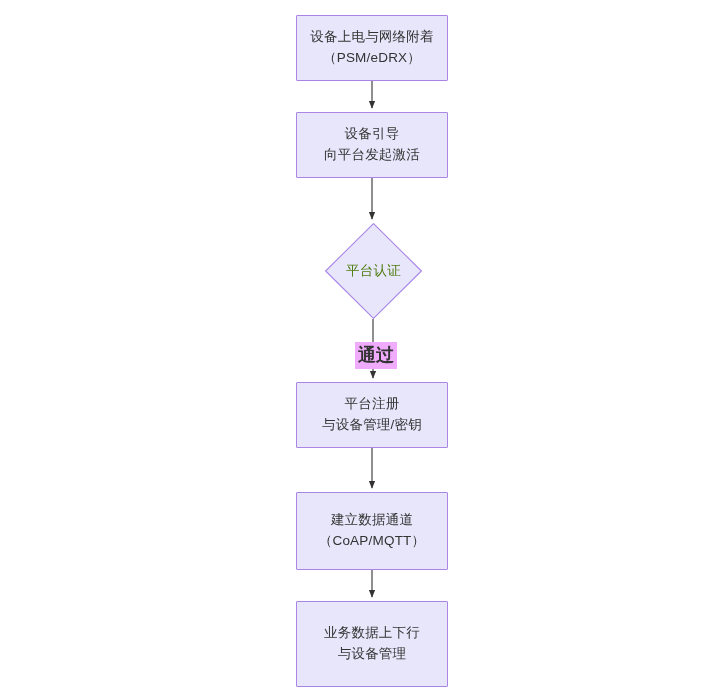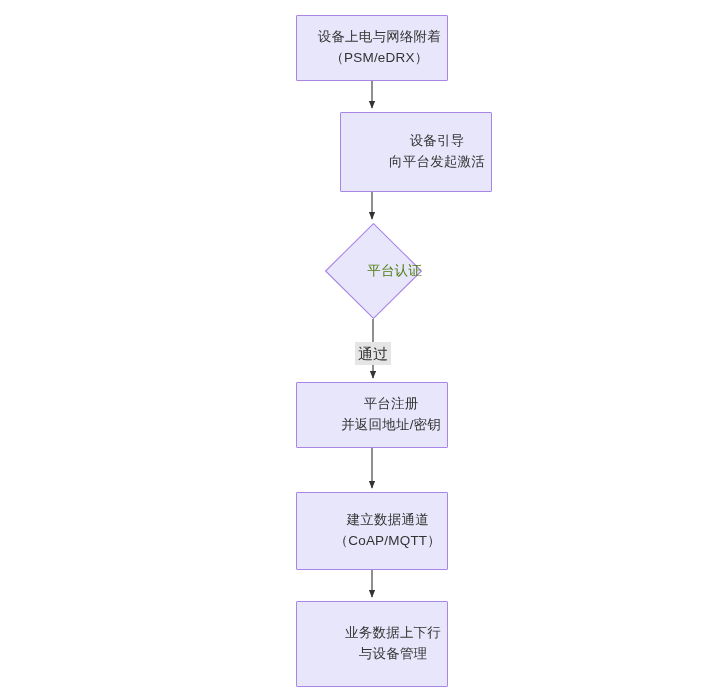--- a/index.html
+++ b/index.html
@@ -19,21 +19,21 @@
     left: 0;
     top: 0;
     width: 726px;
     height: 700px;
   }
   .node {
     position: absolute;
     box-sizing: border-box;
     display: flex;
     align-items: center;
-    justify-content: flex-end;
+    justify-content: center;
     text-align: center;
     color: #333333;
     font-size: 13.5px;
     line-height: 1.55;
     letter-spacing: 0.2px;
   }
   .node.process {
     background: #e8e6fb;
     border: 1px solid #a986e6;
     border-radius: 1px;
@@ -54,25 +54,26 @@
   .decision-label {
     position: relative;
     z-index: 2;
     color: #4d7c0f;
     font-size: 13.5px;
     line-height: 1.55;
   }
   .edge-label {
     position: absolute;
     color: #333333;
-    font-size: 15px;
+    font-size: 18px;
     line-height: 1.4;
-    background: #e5e5e5;
+    background: #f0abfc;
     padding: 1px 3px;
     white-space: nowrap;
+    font-weight: bold;
   }
 </style>
 </head>
 <body>
 
 <svg id="flow-canvas" width="726" height="700" viewBox="0 0 726 700" xmlns="http://www.w3.org/2000/svg">
   <defs>
     <marker id="arrowhead" markerWidth="9" markerHeight="9" refX="7.2" refY="3.2" orient="auto" markerUnits="userSpaceOnUse">
       <path d="M0,0 L8,3.2 L0,6.4 z" fill="#333333"></path>
     </marker>
@@ -87,37 +88,37 @@
   <line x1="372" y1="448" x2="372" y2="488" stroke="#333333" stroke-width="1.1" marker-end="url(#arrowhead)"></line>
 
   <line x1="372" y1="558" x2="372" y2="597" stroke="#333333" stroke-width="1.1" marker-end="url(#arrowhead)"></line>
 </svg>
 
 <div class="node process" style="left:296px; top:15px; width:152px; height:66px;">
   <span class="node-label">设备上电与网络附着
 （PSM/eDRX）</span>
 </div>
 
-<div class="node process" style="left:296px; top:112px; width:152px; height:80px;margin-left:44px;">
+<div class="node process" style="left:296px; top:112px; width:152px; height:66px;">
   <span class="node-label">设备引导
 向平台发起激活</span>
 </div>
 
 <div class="node decision" style="left:325px; top:223px; width:97px; height:96px;">
   <svg class="diamond-svg" width="97" height="96" viewBox="0 0 97 96" xmlns="http://www.w3.org/2000/svg">
     <polygon points="48.5,0.6 96.4,48 48.5,95.4 0.6,48" fill="#e8e6fb" stroke="#a986e6" stroke-width="1.1"></polygon>
   </svg>
   <span class="decision-label">平台认证</span>
 </div>
 
 <div class="edge-label" style="left:355px; top:342px;">通过</div>
 
 <div class="node process" style="left:296px; top:382px; width:152px; height:66px;">
   <span class="node-label">平台注册
-并返回地址/密钥</span>
+与设备管理/密钥</span>
 </div>
 
 <div class="node process" style="left:296px; top:492px; width:152px; height:78px;">
   <span class="node-label">建立数据通道
 （CoAP/MQTT）</span>
 </div>
 
 <div class="node process" style="left:296px; top:601px; width:152px; height:86px;">
   <span class="node-label">业务数据上下行
 与设备管理</span>

